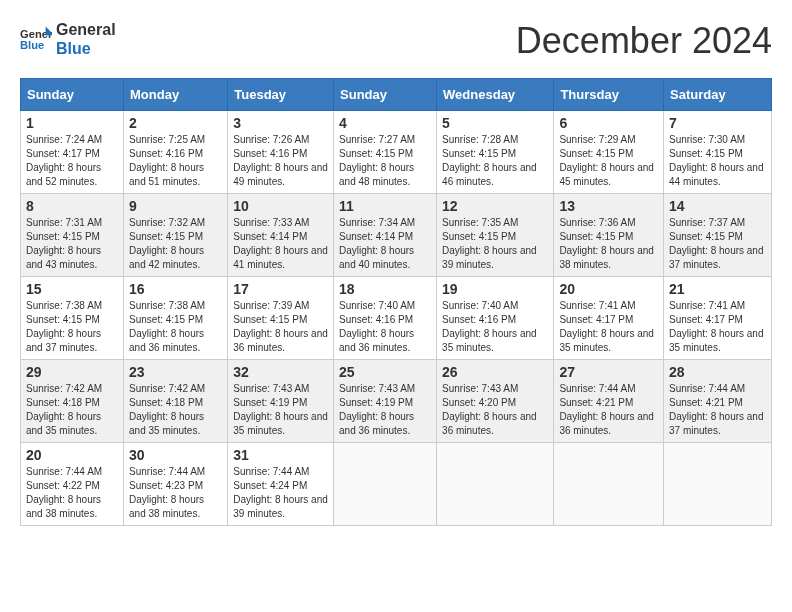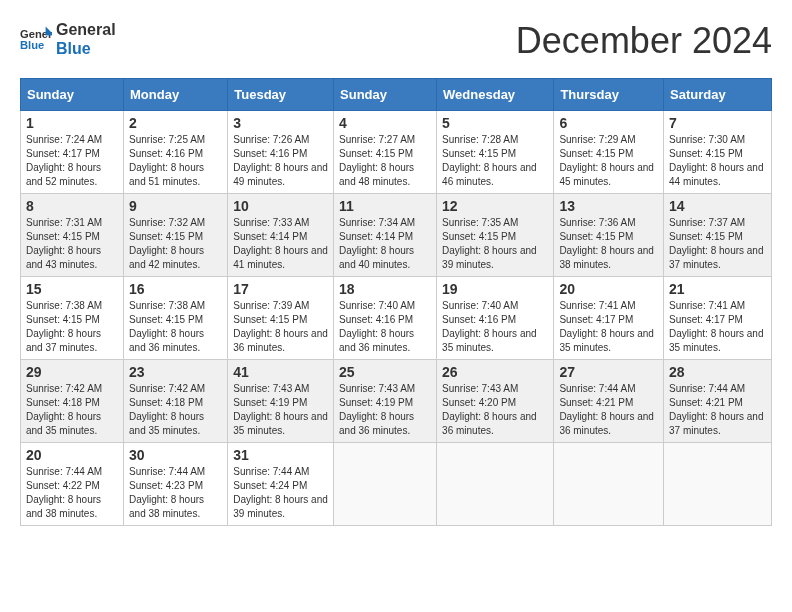--- a/index.html
+++ b/index.html
@@ -294,21 +294,21 @@
         </td>
         <td>
           <div class="day-num">23</div>
           <div class="day-info">
             Sunrise: 7:42 AM<br>
             Sunset: 4:18 PM<br>
             Daylight: 8 hours and 35 minutes.
           </div>
         </td>
         <td>
-          <div class="day-num">41</div>
+          <div class="day-num">32</div>
           <div class="day-info">
             Sunrise: 7:43 AM<br>
             Sunset: 4:19 PM<br>
             Daylight: 8 hours and 35 minutes.
           </div>
         </td>
         <td>
           <div class="day-num">25</div>
           <div class="day-info">
             Sunrise: 7:43 AM<br>

